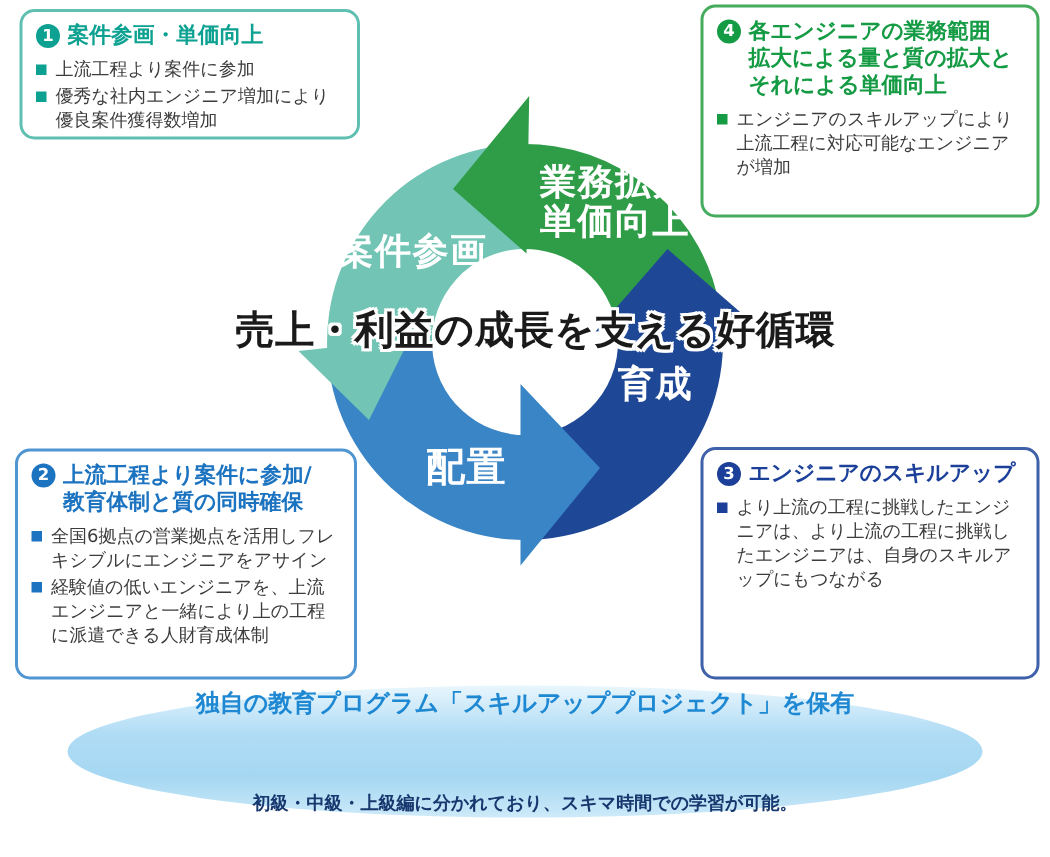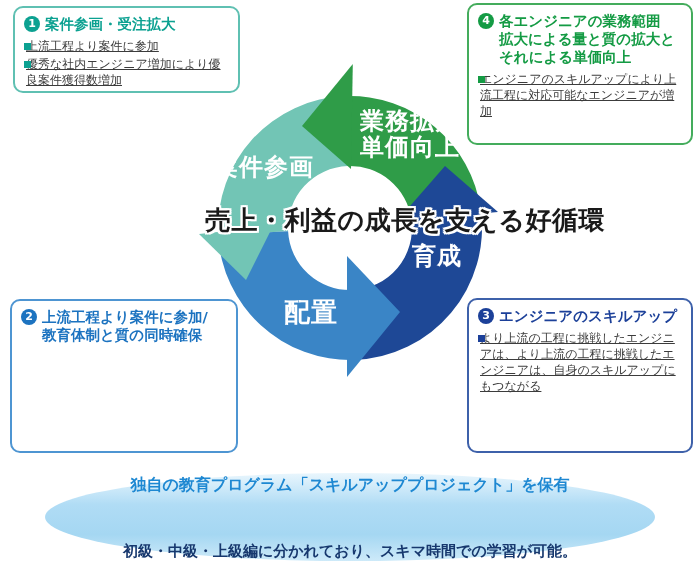--- a/index.html
+++ b/index.html
@@ -22,59 +22,58 @@
   .num {
     flex:0 0 auto; width:16px; height:16px; border-radius:50%; color:#fff;
     font-size:11px; line-height:16px; text-align:center; margin-top:1px; font-weight:bold;
   }
   .box1 .num { background:var(--teal); }  .box1 .box-title { color:var(--teal); }
   .box2 .num { background:var(--blue); }  .box2 .box-title { color:var(--blue); }
   .box3 .num { background:var(--navy); }  .box3 .box-title { color:var(--navy); }
   .box4 .num { background:var(--green); } .box4 .box-title { color:var(--green); }
 
   .bullets { margin:5px 0 0; padding:0; list-style:none; font-size:12px; line-height:16px; color:var(--body-text); }
-  .bullets li { position:relative; padding-left:2px; margin-top:2px;text-decoration:underline; }
+  .bullets li { position:relative; padding-left:13px; margin-top:2px; }
   .bullets li::before { content:""; position:absolute; left:0; top:4.5px; width:7px; height:7px; }
   .box1 .bullets li::before { background:var(--teal); }
   .box2 .bullets li::before { background:var(--blue); }
   .box3 .bullets li::before { background:var(--navy); }
   .box4 .bullets li::before { background:var(--green); }
 
   
   .cycle-svg { position:absolute; left:0; top:0; width:700px; height:571px; }
   .arr-teal  { fill:var(--arrow-teal); }
   .arr-green { fill:var(--arrow-green); }
   .arr-blue  { fill:var(--arrow-blue); }
   .arr-navy  { fill:var(--arrow-navy); }
 
   .cycle-label {
     position:absolute; transform:translate(-50%,-50%); color:#fff; font-weight:bold;
     font-size:24px; letter-spacing:1px; white-space:nowrap; text-align:right; line-height:26px;
   }
-  .lbl-join   { left:264px; top:167px; }
+  .lbl-join   { left:275px; top:167px; }
   .lbl-expand { left:410px; top:134px; }
   .lbl-dev    { left:437px; top:256px; }
   .lbl-assign { left:311px; top:312px; font-size:26px; }
 
   .headline {
     position:absolute; left:357px; top:220px; transform:translate(-50%,-50%);
     font-size:26px; font-weight:bold; letter-spacing:0.5px; color:#1a1a1a; white-space:nowrap;
     text-shadow:-2px -2px 0 #fff, 2px -2px 0 #fff, -2px 2px 0 #fff, 2px 2px 0 #fff,
                  0 -2px 0 #fff, 0 2px 0 #fff, -2px 0 0 #fff, 2px 0 0 #fff;
-    margin-left:48px;
   }
 
   
   .banner {
-    position:absolute; left:45px; top:473px; width:610px; height:88px; border-radius:50%;
+    position:absolute; left:45px; top:457px; width:610px; height:88px; border-radius:50%;
     background:linear-gradient(180deg,#e9f6fd 0%,#b0dcf5 36%,#a5d7f2 70%,#cdeaf9 100%);
     display:flex; flex-direction:column; align-items:center; justify-content:center; text-align:center;
   }
   .banner-title { font-size:16px; font-weight:bold; color:var(--banner-title); line-height:20px; margin-bottom:3px; }
-  .banner-line  { font-size:15px; font-weight:bold; color:var(--banner-text); line-height:16px;margin-top:45px; }
+  .banner-line  { font-size:12px; font-weight:bold; color:var(--banner-text); line-height:16px;margin-top:45px; }
 </style>
 </head>
 <body>
 
 <div class="stage">
 
   <svg class="cycle-svg" viewBox="0 0 700 571">
     <path class="arr-teal" d="M345.4,96.1 A132,132 0 0 0 218.2,234.9 L288.1,231.2 A62,62 0 0 1 347.8,166.0 Z"></path>
     <path class="arr-green" d="M480.7,209.6 A132,132 0 0 0 345.4,96.1 L347.8,166.0 A62,62 0 0 1 411.4,219.4 Z"></path>
     <path class="arr-blue" d="M218.2,234.9 A132,132 0 0 0 354.6,359.9 L352.2,290.0 A62,62 0 0 1 288.1,231.2 Z"></path>
@@ -92,21 +91,21 @@
   </div>
   <div class="cycle-label lbl-dev">育成</div>
   <div class="cycle-label lbl-assign">配置</div>
 
   <div class="headline">売上・利益の成長を支える好循環</div>
 
   <div class="info-box box1">
     <div class="box-head">
       <span class="num">1</span>
       <div class="box-title">
-        <div>案件参画・受注拡大</div>
+        <div>案件参画・単価向上</div>
       </div>
     </div>
     <ul class="bullets">
       <li>上流工程より案件に参加</li>
       <li>優秀な社内エンジニア増加により優良案件獲得数増加</li>
     </ul>
   </div>
 
   <div class="info-box box4">
     <div class="box-head">
@@ -123,20 +122,24 @@
   </div>
 
   <div class="info-box box2">
     <div class="box-head">
       <span class="num">2</span>
       <div class="box-title">
         <div>上流工程より案件に参加/</div>
         <div>教育体制と質の同時確保</div>
       </div>
     </div>
+    <ul class="bullets">
+      <li>全国6拠点の営業拠点を活用しフレキシブルにエンジニアをアサイン</li>
+      <li>経験値の低いエンジニアを、上流エンジニアと一緒により上の工程に派遣できる人財育成体制</li>
+    </ul>
   </div>
 
   <div class="info-box box3">
     <div class="box-head">
       <span class="num">3</span>
       <div class="box-title">
         <div>エンジニアのスキルアップ</div>
       </div>
     </div>
     <ul class="bullets">

